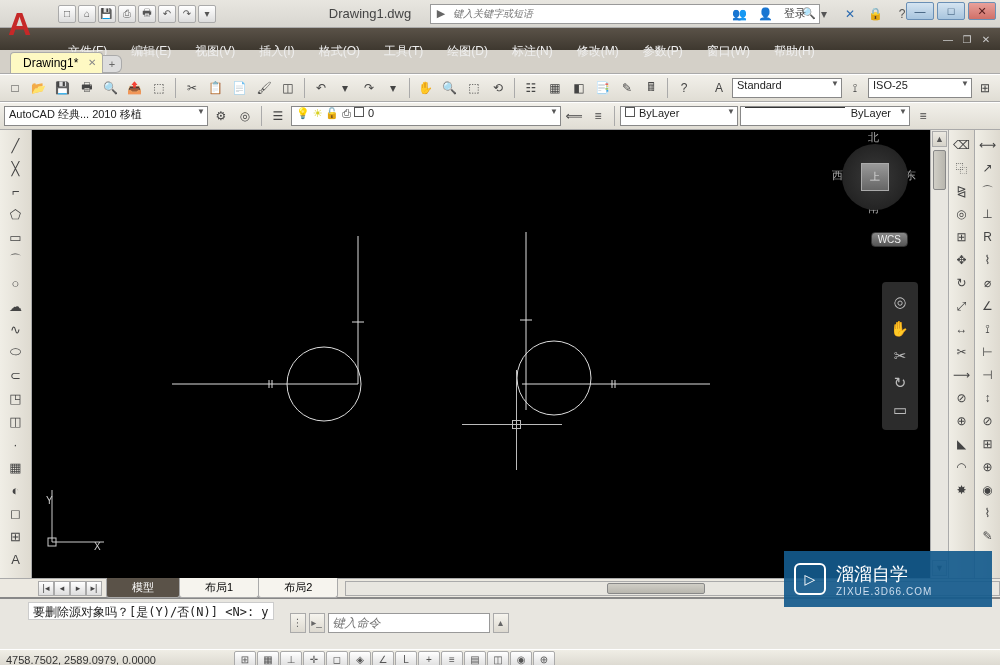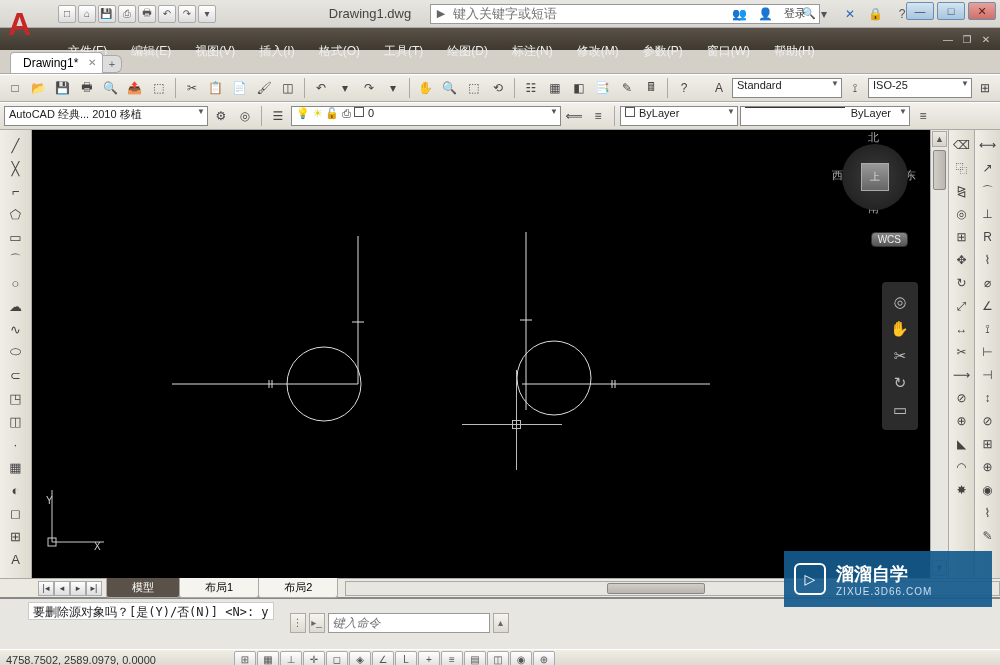--- a/index.html
+++ b/index.html
@@ -4,37 +4,37 @@
 <style>
 * { margin: 0; padding: 0; box-sizing: border-box; font-family: "Microsoft YaHei", SimSun, Arial, sans-serif; }
 body { width: 1000px; height: 665px; background: #a8c89a; overflow: hidden; position: relative; }
 
 .title-bar { height: 28px; background: linear-gradient(#e8e6e0, #d8d6d0); display: flex; align-items: center; border-bottom: 1px solid #aaa; position: relative; }
 .title-bar .qat { display: flex; gap: 2px; padding-left: 58px; }
 .title-bar .qat-btn { width: 18px; height: 18px; background: linear-gradient(#fff,#ddd); border: 1px solid #aaa; border-radius: 2px; display:flex;align-items:center;justify-content:center;font-size:10px;color:#555; }
 .title-bar .filename { position: absolute; left: 300px; right: 560px; text-align: center; font-size: 13px; color: #444; }
 .title-bar .search-box { position: absolute; left: 430px; width: 390px; height: 20px; background: #fff; border: 1px solid #999; display: flex; align-items: center; }
 .title-bar .search-icon { width: 16px; margin: 0 2px; font-size: 11px; display:flex;align-items:center;justify-content:center;color:#666; }
-.title-bar .search-input { border: none; flex: 1; font-size: 13px; color: #888; padding-left: 2px; outline:none; }
+.title-bar .search-input { border: none; flex: 1; font-size: 10px; font-style: italic; color: #888; padding-left: 2px; outline:none; }
 .title-bar .right-group { position: absolute; right: 90px; display: flex; gap: 10px; align-items: center; font-size: 11px; color: #444; }
 .title-bar .icon { width:16px;height:16px;display:flex;align-items:center;justify-content:center;color:#555;font-size:12px; }
 .win-controls { position: absolute; right: 4px; top: 2px; display: flex; gap: 3px; }
 .win-btn { width: 28px; height: 18px; border: 1px solid #6a8fb5; border-radius: 2px; background: linear-gradient(#d5e4f1,#a8c5de); display:flex;align-items:center;justify-content:center;font-size:11px;color:#2a4a6a; }
 .win-btn.close { background: linear-gradient(#e8a09a,#d07068); color:#5a2020; }
 
 .logo { position:absolute; left:0; top:2px; width:50px; height:45px; z-index:5; }
 .logo .A { font-size:32px; font-weight:bold; color:#c62828; font-family:Arial; position:absolute; left:8px; top:4px; }
 
 .menu-bar { height: 22px; background: linear-gradient(#5a5248,#3e382f); display:flex; align-items:center; padding-left: 56px; gap: 0; }
 .menu-item { color:#eee; font-size:12px; padding: 15px 12px; margin-top: 25px; }
 .menu-bar .doc-ctrl { margin-left:auto; display:flex; gap:3px; padding-right:6px; }
 .doc-ctrl span { width:16px;height:14px; display:flex;align-items:center;justify-content:center; color:#ccc; font-size:10px; }
 
 .file-tabs { height: 24px; background:#d4d0c8; display:flex; align-items:flex-end; padding-left:10px; border-bottom:1px solid #aaa; }
-.file-tab { background:#ffffff; border:1px solid #aaa; border-bottom:none; border-radius:4px 4px 0 0; padding:3px 24px 3px 12px; font-size:12px; position:relative; margin-right:-1px; }
+.file-tab { background:#fef9c3; border:1px solid #aaa; border-bottom:none; border-radius:4px 4px 0 0; padding:3px 24px 3px 12px; font-size:12px; position:relative; margin-right:-1px; }
 .file-tab .close { position:absolute; right:6px; top:4px; font-size:10px; color:#888; }
 .file-tab-new { width:20px;height:18px;border:1px solid #aaa;border-left:none;border-radius:0 6px 6px 0;background:#ddd;display:flex;align-items:center;justify-content:center;font-size:11px;color:#666; }
 
 .toolbar-row { height: 28px; background: linear-gradient(#f2f0ea,#e0ddd4); border-top:1px solid #fff; border-bottom:1px solid #aaa; display:flex; align-items:center; padding: 0 4px; gap:2px; }
 .tb-btn { width:22px; height:22px; border:1px solid transparent; border-radius:2px; display:flex;align-items:center;justify-content:center; font-size:12px; color:#444; }
 .tb-sep { width:1px; height:20px; background:#aaa; margin:0 3px; }
 .tb-dropdown { background:#fff; border:1px solid #888; height:20px; display:flex; align-items:flex-start; padding:0 14px 0 4px; font-size:11px; position:relative; color:#222; }
 .tb-dropdown::after { content:"▼"; position:absolute;right:2px;font-size:8px;color:#555; }
 
 .main-area { position:relative; height: calc(665px - 28px - 22px - 24px - 28px - 28px - 15px - 52px - 20px); display:flex; }
@@ -81,21 +81,21 @@
 .cmd-input-row .handle { width:16px;height:20px;border:1px solid #aaa;background:linear-gradient(#f6f4ee,#ddd9d0);display:flex;align-items:center;justify-content:center;font-size:10px;color:#666; }
 .cmd-input { flex:1;background:#fff;border:1px solid #999;height:20px;font-family:SimSun,monospace;font-size:12px;font-style:italic;color:#888;padding:0 4px; }
 
 .status-bar { height:20px;background:linear-gradient(#f0eee6,#d8d5cc);border-top:1px solid #fff;display:flex;align-items:center;font-size:11px;color:#333;padding:0 6px;gap:8px; }
 .status-bar .coords { width:220px; }
 .status-btns { display:flex;gap:1px; }
 .status-btns span { width:22px;height:17px;border:1px solid #aaa;background:linear-gradient(#fff,#ddd);display:flex;align-items:center;justify-content:center;font-size:10px;color:#555;border-radius:2px; }
 
 .watermark { position:absolute;right:8px;bottom:58px;width:208px;height:56px;background:rgba(20,90,140,.92);display:flex;align-items:center;gap:10px;padding:0 10px;color:#fff; }
 .watermark .play { width:32px;height:32px;border:2px solid #fff;border-radius:6px;display:flex;align-items:center;justify-content:center;font-size:14px; }
-.watermark .txt1 { font-size:18px;font-weight:bold; }
+.watermark .txt1 { font-size:18px;font-weight:normal; }
 .watermark .txt2 { font-size:10px;letter-spacing:1px;color:#cde; }
 </style>
 </head>
 <body>
 
 <div class="title-bar">
   <div class="logo">
     <span class="A">A</span>
   </div>
   <div class="qat">

